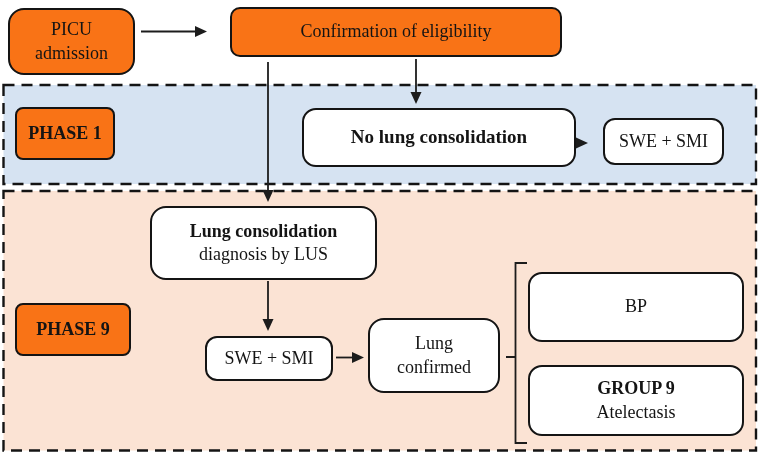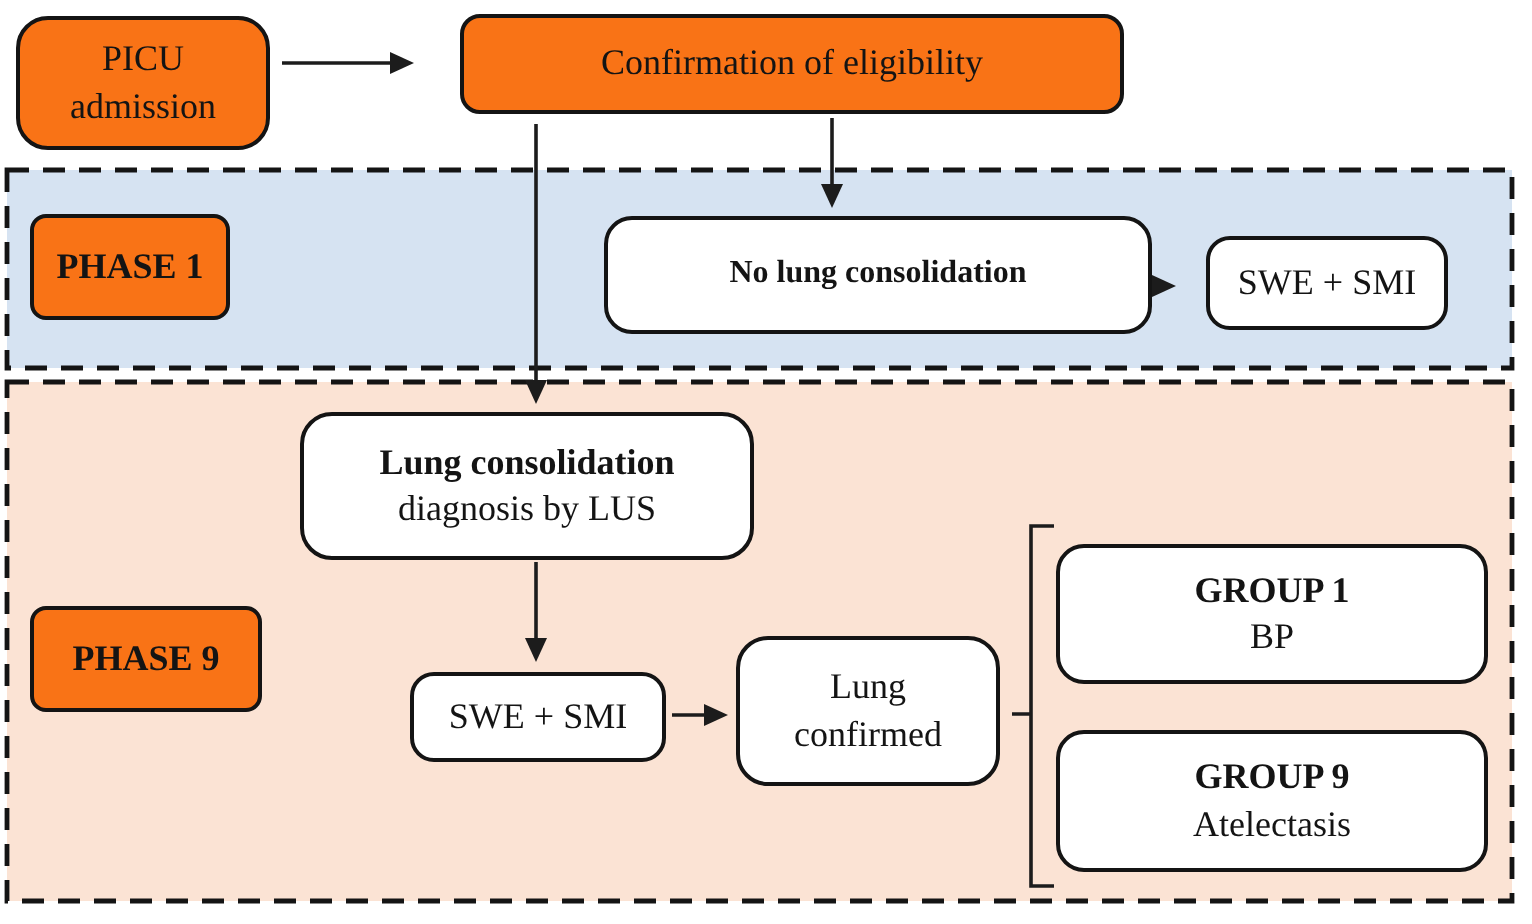--- a/index.html
+++ b/index.html
@@ -35,21 +35,21 @@
     line-height: 1.3;
     background: #ffffff;
   }
   .node .bold { font-weight: bold; }
   .grey { background: #f97316; }
   .white { background: #ffffff; }
 
   .picu        { left: 8px;   top: 8px;   width: 127px; height: 67px;  border-radius: 16px; }
   .conf        { left: 214px; top: 7px;   width: 332px; height: 50px;  border-radius: 10px; margin-left: 16px; }
   .p1label     { left: 15px;  top: 107px; width: 100px; height: 53px;  border-radius: 8px;  font-weight: bold; }
-  .nolung      { left: 302px; top: 108px; width: 274px; height: 59px;  border-radius: 14px; font-weight: bold; font-size: 16px; }
+  .nolung      { left: 302px; top: 108px; width: 274px; height: 59px;  border-radius: 14px; font-weight: bold; font-size: 19px; }
   .swe1        { left: 603px; top: 118px; width: 121px; height: 47px;  border-radius: 12px; }
   .lung        { left: 150px; top: 206px; width: 227px; height: 74px;  border-radius: 16px; }
   .p2label     { left: 15px;  top: 303px; width: 116px; height: 53px;  border-radius: 8px;  font-weight: bold; }
   .swe2        { left: 205px; top: 336px; width: 128px; height: 45px;  border-radius: 12px; }
   .finaldx     { left: 368px; top: 318px; width: 132px; height: 75px;  border-radius: 16px; }
   .group1      { left: 528px; top: 272px; width: 216px; height: 70px;  border-radius: 14px; }
   .group2      { left: 528px; top: 365px; width: 216px; height: 71px;  border-radius: 14px; }
 </style>
 </head>
 <body>
@@ -127,21 +127,20 @@
   <div class="node white swe2">
     <div>SWE + SMI</div>
   </div>
 
   <div class="node white finaldx">
     <div>Lung</div>
     <div>confirmed</div>
   </div>
 
   <div class="node white group1">
-    <div class="bold">GROUP 1</div>
     <div>BP</div>
   </div>
 
   <div class="node white group2">
     <div class="bold">GROUP 9</div>
     <div>Atelectasis</div>
   </div>
 
 </div>
 

